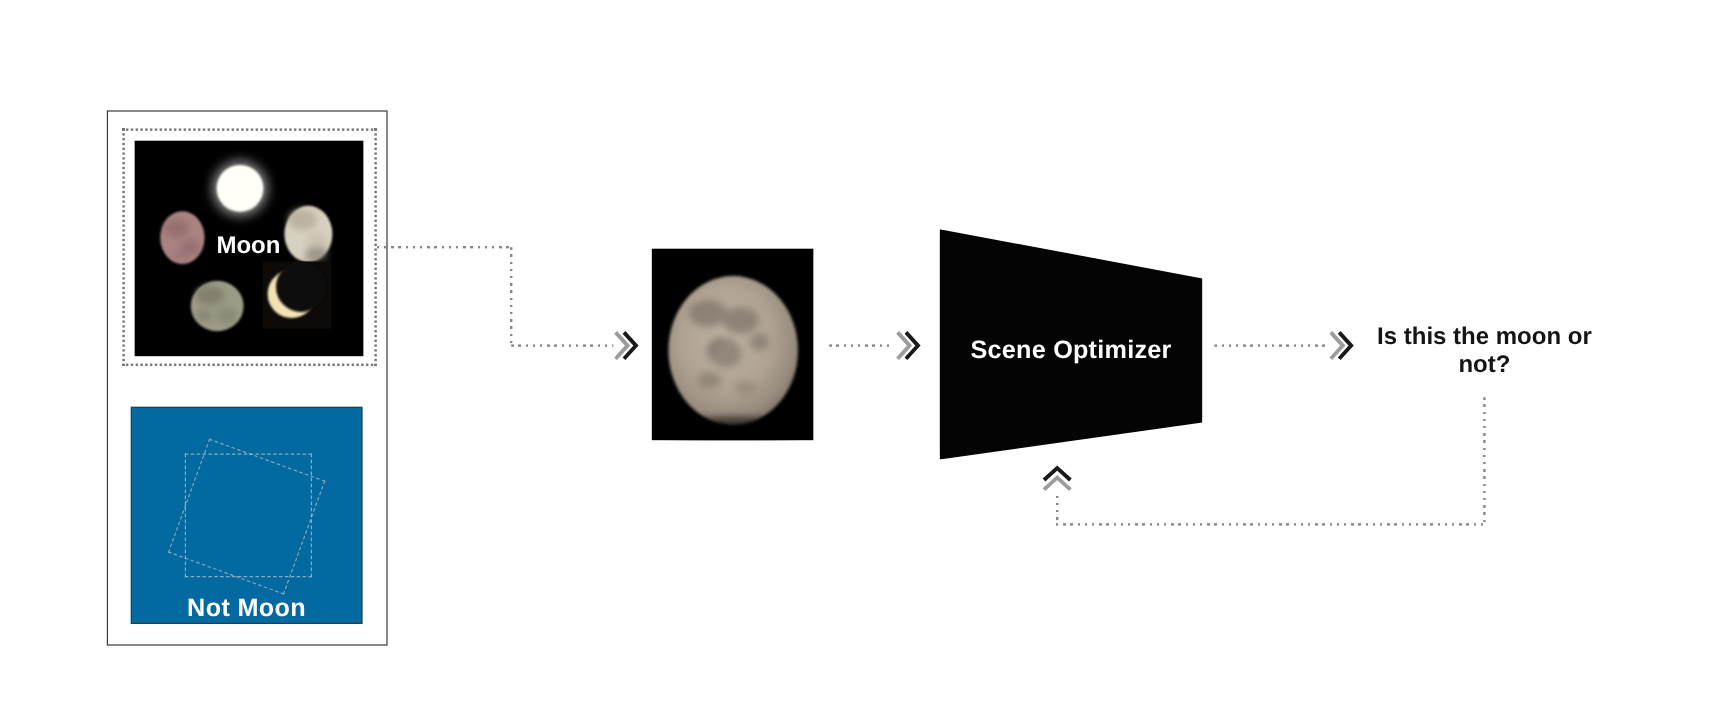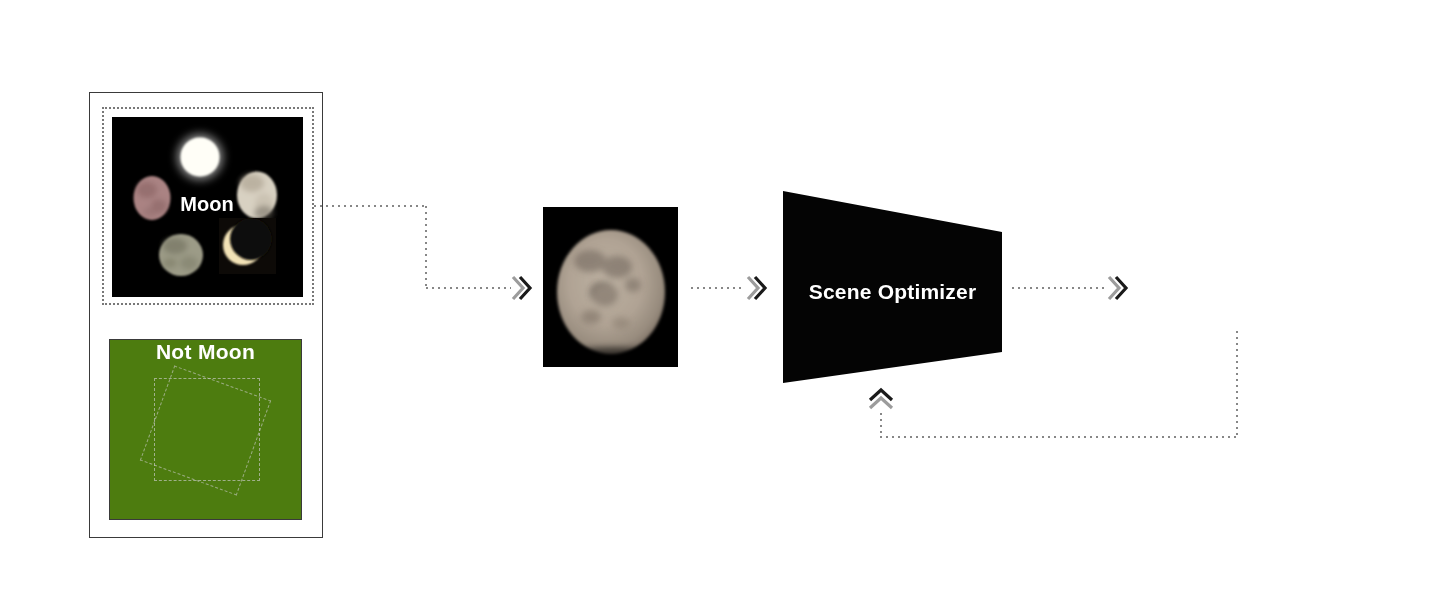--- a/index.html
+++ b/index.html
@@ -19,22 +19,22 @@
     left:89px; top:92px; width:234px; height:446px;
     border:1.5px solid #3a3a3a; background:#fff;
   }
   .dotted-box {
     left:102px; top:107px; width:212px; height:198px;
     border:2px dotted #787878;
   }
   .moon-img { left:112px; top:117px; width:191px; height:180px; }
   .notmoon-img {
     left:109px; top:339px; width:193px; height:181px;
-    background:#4d7c0f; border:1px solid #3a3a3a;
-    display:flex; align-items:flex-start; justify-content:center;
+    background:#0369a1; border:1px solid #3a3a3a;
+    display:flex; align-items:flex-end; justify-content:center;
   }
   .nm-square1 {
     left:44px; top:38px; width:106px; height:103px;
     border:1px dashed rgba(205,205,205,0.65);
   }
   .nm-square2 {
     left:44px; top:40px; width:103px; height:101px;
     border:1px dashed rgba(205,205,205,0.6);
     transform:rotate(20deg);
   }
@@ -189,20 +189,21 @@
   <div class="abs trap-text">
     <div class="opt-title">Scene Optimizer</div>
   </div>
 
   <div class="abs dot-h" style="left:1012px; top:287px; width:95px;"></div>
   <svg class="abs" style="left:1106px; top:273px;" width="24" height="30" viewBox="0 0 24 30">
     <path d="M3,4 L13,15 L3,26" fill="none" stroke="#9c9c9c" stroke-width="3.2"></path>
     <path d="M10,4 L20,15 L10,26" fill="none" stroke="#1a1a1a" stroke-width="3.2"></path>
   </svg>
 
+  <div class="abs question">Is this the moon or not?</div>
 
   <div class="abs dot-v" style="left:1236px; top:331px; height:106px;"></div>
   <div class="abs dot-h" style="left:880px; top:436px; width:357px;"></div>
   <div class="abs dot-v" style="left:880px; top:413px; height:24px;"></div>
   <svg class="abs" style="left:866px; top:387px;" width="30" height="24" viewBox="0 0 30 24">
     <path d="M4,13 L15,3 L26,13" fill="none" stroke="#1a1a1a" stroke-width="3.2"></path>
     <path d="M4,21 L15,11 L26,21" fill="none" stroke="#9c9c9c" stroke-width="3.2"></path>
   </svg>
 
 

